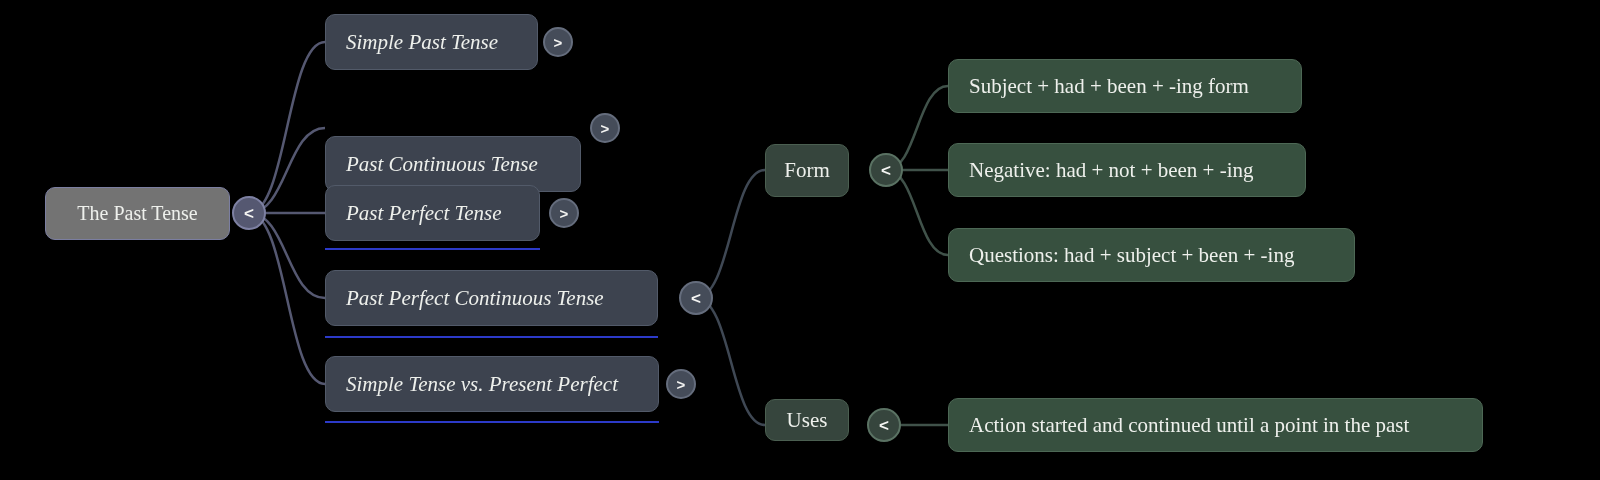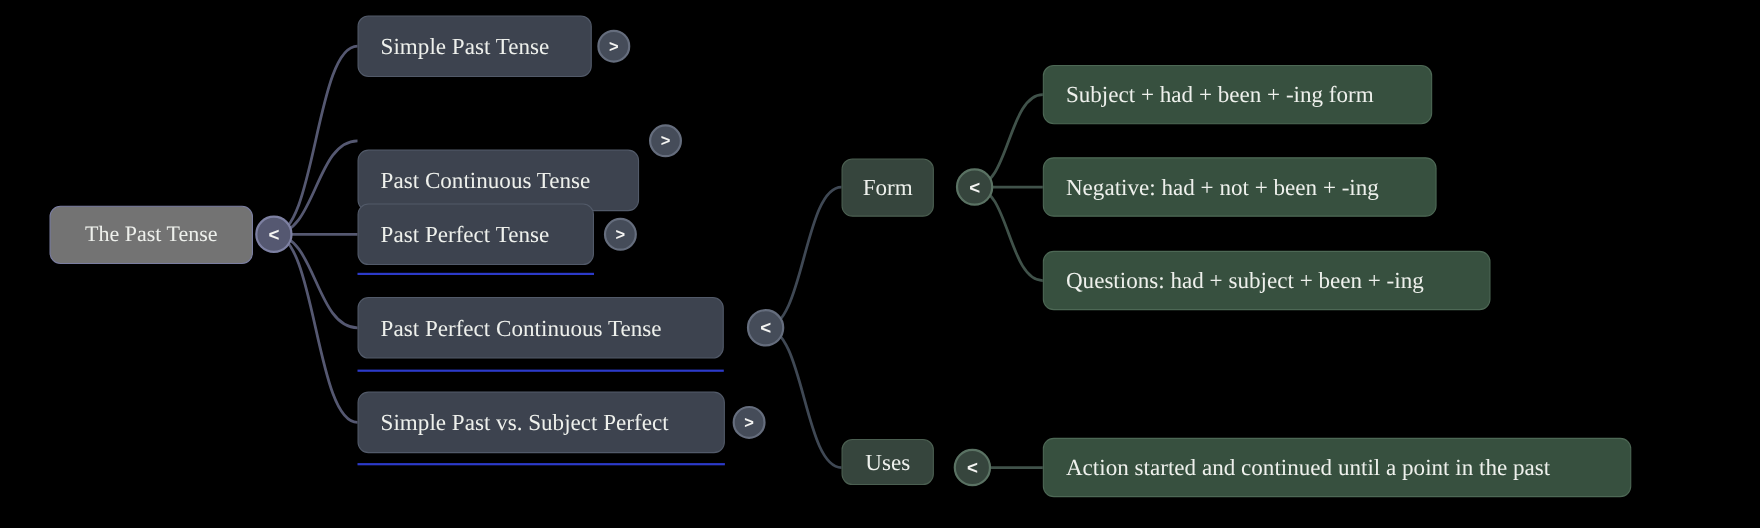--- a/index.html
+++ b/index.html
@@ -10,21 +10,21 @@
   .edges { position:absolute; left:0; top:0; width:1600px; height:480px; }
   .node {
     position:absolute; box-sizing:border-box; display:flex; align-items:center;
     color:#eef0ec; font-size:21px; border-radius:10px; padding:0 20px;
     white-space:nowrap; cursor:pointer;
   }
   .root-node {
     background:#737373; border:1px solid #7b7ea1; justify-content:center;
     font-size:20px;
   }
-  .branch { background:#3d434f; border:1px solid #525a69; }
+  .branch { background:#3d434f; border:1px solid #525a69;font-style:italic; }
   .topic  { background:#36453d; border:1px solid #4b5f51; justify-content:center; }
   .detail { background:#37503f; border:1px solid #4d6855; }
   .toggle {
     position:absolute; border-radius:50%; box-sizing:border-box;
     display:flex; align-items:center; justify-content:center;
     font-family:"Liberation Sans", sans-serif; font-weight:bold;
     color:#f4f4f2; font-size:17px; line-height:1; cursor:pointer;
   }
   .t34 { width:34px; height:34px; }
   .t30 { width:30px; height:30px; font-size:15px; }
@@ -79,21 +79,21 @@
   <div class="toggle slate t30" style="left:549px; top:198px;">&gt;</div>
   <div class="underline-bar" style="left:325px; top:248px; width:215px;"></div>
 
   <div class="node branch" style="left:325px; top:270px; width:333px; height:56px;">
     <span>Past Perfect Continuous Tense</span>
   </div>
   <div class="toggle slate t34" style="left:679px; top:281px;">&lt;</div>
   <div class="underline-bar" style="left:325px; top:336px; width:333px;"></div>
 
   <div class="node branch" style="left:325px; top:356px; width:334px; height:56px;">
-    <span>Simple Past vs. Subject Perfect</span>
+    <span>Simple Tense vs. Present Perfect</span>
   </div>
   <div class="toggle slate t30" style="left:666px; top:369px;">&gt;</div>
   <div class="underline-bar" style="left:325px; top:421px; width:334px;"></div>
 
   <div class="node topic" style="left:765px; top:144px; width:84px; height:53px;">
     <span>Form</span>
   </div>
   <div class="toggle green t34" style="left:869px; top:153px;">&lt;</div>
 
   <div class="node topic" style="left:765px; top:399px; width:84px; height:42px;">

